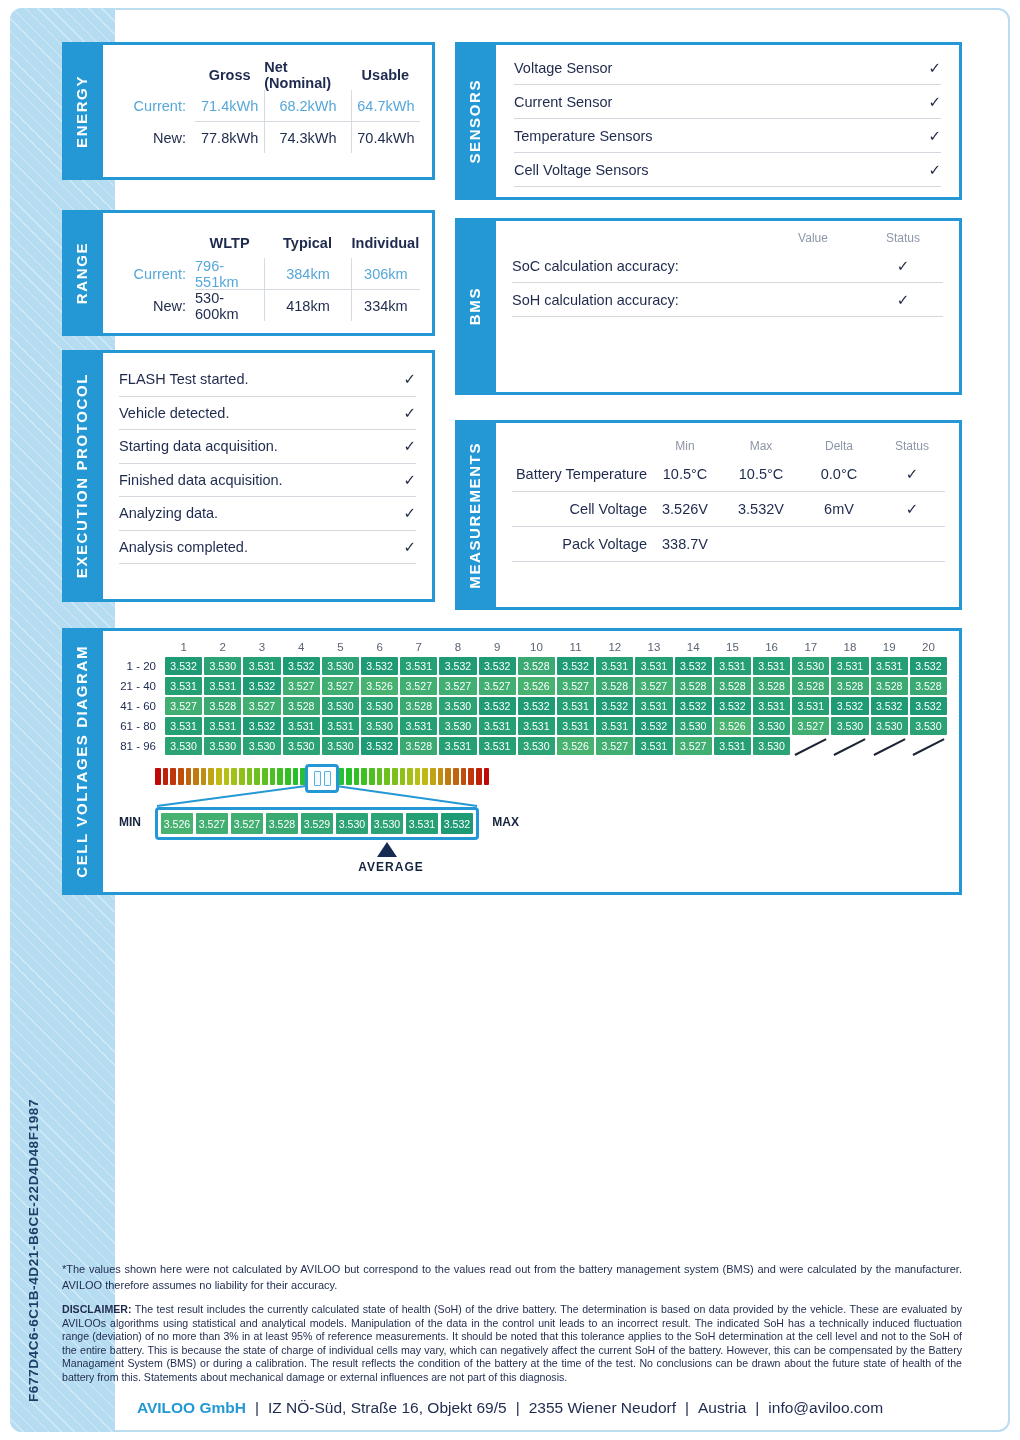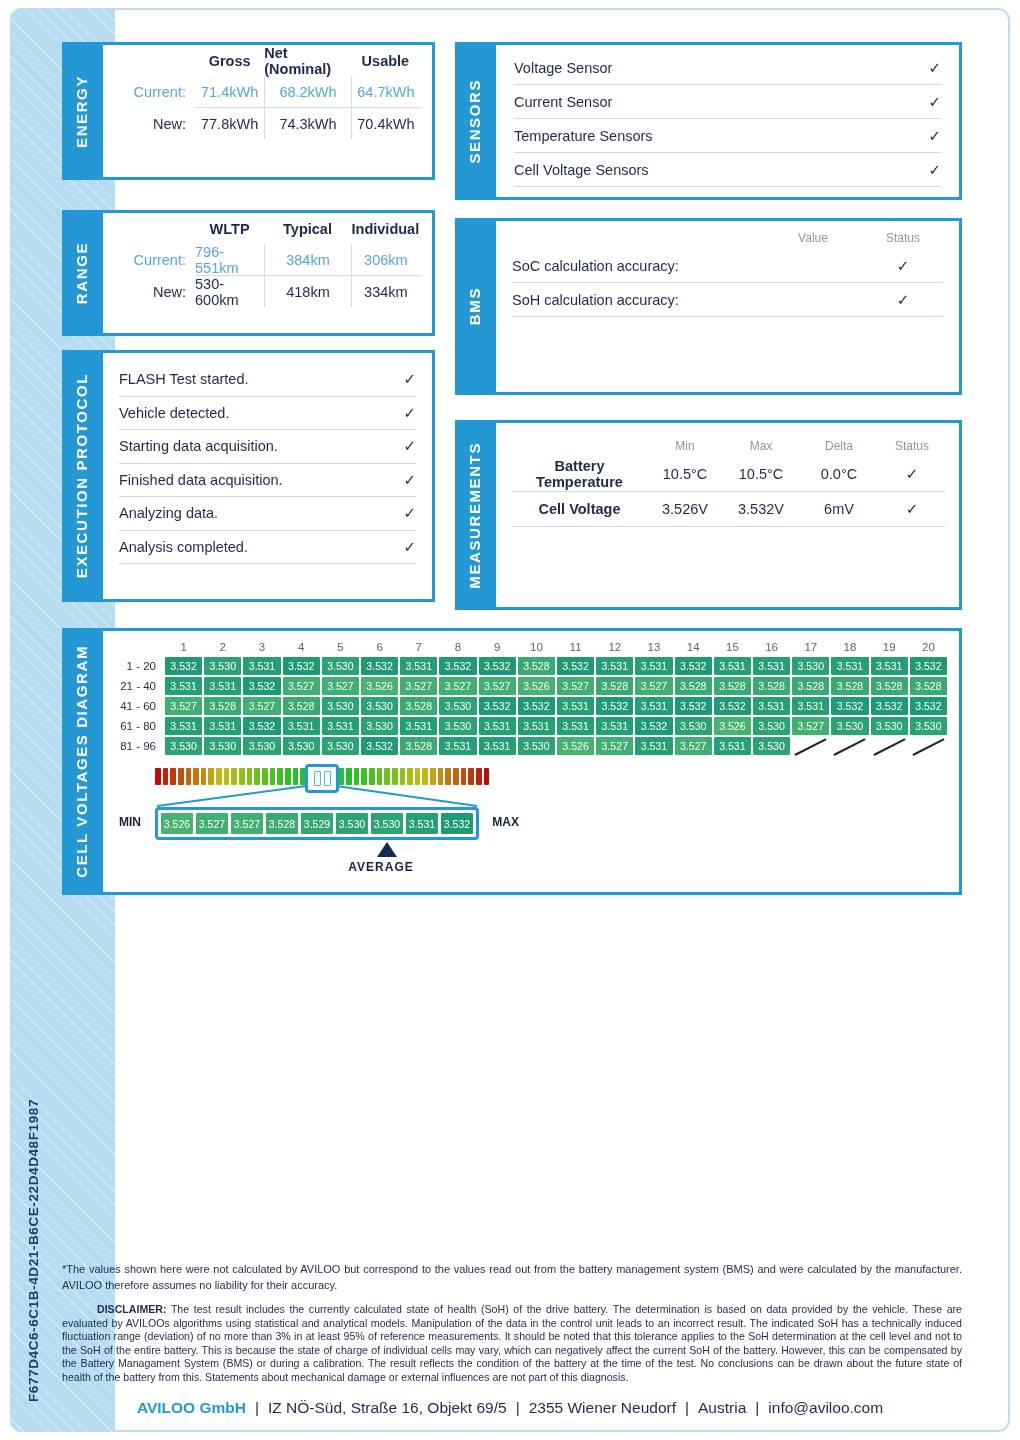--- a/index.html
+++ b/index.html
@@ -24,21 +24,21 @@
     font-size:15px;letter-spacing:1.6px;white-space:nowrap;}
   .content{flex:1;border:3px solid #2498d5;background:#fff;box-sizing:border-box;}
   #energy{left:62px;top:42px;width:373px;height:138px;}
   #range{left:62px;top:210px;width:373px;height:126px;}
   #exec{left:62px;top:350px;width:373px;height:252px;}
   #sensors{left:455px;top:42px;width:507px;height:158px;}
   #bms{left:455px;top:218px;width:507px;height:177px;}
   #meas{left:455px;top:420px;width:507px;height:190px;}
   #cells{left:62px;top:628px;width:900px;height:267px;}
   
-  .stat{display:grid;grid-template-columns:86px 1fr 1.25fr 1fr;padding:0 12px 6px 6px;}
+  .stat{display:grid;grid-template-columns:86px 1fr 1.25fr 1fr;padding:14px 12px 6px 6px;}
   .st-cell{display:flex;align-items:center;justify-content:center;height:31px;font-size:14.5px;}
   .st-h{font-weight:700;}
   .st-lab{justify-content:flex-end;padding-right:9px;}
   .st-val{position:relative;}
   .vl{border-left:1px solid #d6dbe1;}
   .hb{border-bottom:1px solid #d6dbe1;}
   .hl{color:#57a7d8;}
   
   .ck-row{display:flex;align-items:center;justify-content:space-between;
     border-bottom:1px solid #d2d8de;font-size:14.5px;}
@@ -59,21 +59,21 @@
   .bms-lab{font-size:14.5px;}
   .bms-val{text-align:center;font-size:14.5px;}
   .bms-st{text-align:center;}
   
   #meas .content{padding:8px 14px 0 16px;}
   .meas-h{display:grid;grid-template-columns:1fr 76px 76px 80px 66px;height:26px;}
   .meas-h div{font-size:12px;color:#8d96a8;text-align:center;align-self:end;padding-bottom:4px;}
   .meas-row{display:grid;grid-template-columns:1fr 76px 76px 80px 66px;height:34px;
     border-bottom:1px solid #d2d8de;align-items:center;font-size:14.5px;}
   .meas-row div{text-align:center;}
-  .meas-row .meas-lab{text-align:center;font-weight:bold;}
+  .meas-row .meas-lab{text-align:right;}
   
   #cells .content{padding:8px 12px 0 10px;position:relative;}
   .cv-grid{display:grid;grid-template-columns:50px repeat(20,1fr);gap:2px;}
   .cv-num{font-size:11.5px;color:#5a6474;text-align:center;height:16px;line-height:16px;}
   .cv-rowlab{font-size:11.5px;color:#1e2a4e;text-align:right;padding-right:7px;line-height:18px;}
   .cv-cell{height:18px;display:flex;align-items:center;justify-content:center;
     color:#fff;font-size:10.6px;border-radius:1px;}
   .cv-slash{height:18px;position:relative;}
   .cv-slash::after{content:'';position:absolute;left:1px;right:1px;top:50%;height:2px;
     background:#1c2433;transform:rotate(-27deg);}
@@ -96,21 +96,21 @@
   .avgzone{position:relative;height:42px;}
   .avg-tri{position:absolute;width:0;height:0;border-left:10px solid transparent;
     border-right:10px solid transparent;border-bottom:15px solid #162a52;top:5px;}
   .avg-lab{position:absolute;top:23px;width:110px;text-align:center;font-size:12px;
     font-weight:700;letter-spacing:1px;color:#16233f;}
   
   .footnote{position:absolute;left:62px;top:1262px;width:900px;font-size:11px;line-height:1.45;
     text-align:justify;color:#1e2a4e;}
   .disclaimer{position:absolute;left:62px;top:1303px;width:900px;font-size:10.6px;line-height:1.28;
     text-align:justify;color:#1e2a4e;}
-  .disclaimer b{font-weight:700;margin-left:35px;}
+  .disclaimer b{font-weight:700;}
   .footer{position:absolute;left:0;top:1399px;width:1020px;text-align:center;font-size:15.5px;
     color:#1e2a4e;font-weight:500;}
   .footer .co{color:#2498d5;font-weight:700;}
   .footer .sep{margin:0 9px;color:#1e2a4e;}
 </style>
 </head>
 <body>
 
 <div class="frame"></div>
 <div class="band"></div>
@@ -264,20 +264,27 @@
           <div>10.5°C</div>
           <div>0.0°C</div>
           <div class="ck">✓</div>
         </div>
         <div class="meas-row">
           <div class="meas-lab">Cell Voltage</div>
           <div>3.526V</div>
           <div>3.532V</div>
           <div>6mV</div>
           <div class="ck">✓</div>
+        </div>
+        <div class="meas-row">
+          <div class="meas-lab">Pack Voltage</div>
+          <div>338.7V</div>
+          <div></div>
+          <div></div>
+          <div class="ck"></div>
         </div>
       </div>
   </div>
 </div>
 
 <div class="section" id="cells">
   <div class="tab">
       <span>CELL VOLTAGES DIAGRAM</span>
     </div>
   <div class="content">
@@ -474,21 +481,21 @@
             <div class="zc" style="background: rgb(51, 167, 115);">3.529</div>
             <div class="zc" style="background: rgb(44, 163, 116);">3.530</div>
             <div class="zc" style="background: rgb(44, 163, 116);">3.530</div>
             <div class="zc" style="background: rgb(37, 159, 116);">3.531</div>
             <div class="zc" style="background: rgb(30, 155, 117);">3.532</div>
           </div>
         <span class="minmax maxlab">MAX</span>
       </div>
       <div class="avgzone">
         <div class="avg-tri" id="avg-tri" style="left: 222px;"></div>
-        <div class="avg-lab" id="avg-lab" style="left: 171px;">AVERAGE</div>
+        <div class="avg-lab" id="avg-lab" style="left: 181px;">AVERAGE</div>
       </div>
     </div>
   </div>
 </div>
 
 <div class="footnote">*The values shown here were not calculated by AVILOO but correspond to the values read out from the battery management system (BMS) and were calculated by the manufacturer. AVILOO therefore assumes no liability for their accuracy.</div>
 <div class="disclaimer"><b>DISCLAIMER:</b><span> The test result includes the currently calculated state of health (SoH) of the drive battery. The determination is based on data provided by the vehicle. These are evaluated by AVILOOs algorithms using statistical and analytical models. Manipulation of the data in the control unit leads to an incorrect result. The indicated SoH has a technically induced fluctuation range (deviation) of no more than 3% in at least 95% of reference measurements. It should be noted that this tolerance applies to the SoH determination at the cell level and not to the SoH of the entire battery. This is because the state of charge of individual cells may vary, which can negatively affect the current SoH of the battery. However, this can be compensated by the Battery Managament System (BMS) or during a calibration. The result reflects the condition of the battery at the time of the test. No conclusions can be drawn about the future state of health of the battery from this. Statements about mechanical damage or external influences are not part of this diagnosis.</span></div>
 <div class="footer">
   <span class="co">AVILOO GmbH</span><span id="footer-rest"><span class="sep">|</span><span>IZ NÖ-Süd, Straße 16, Objekt 69/5</span><span class="sep">|</span><span>2355 Wiener Neudorf</span><span class="sep">|</span><span>Austria</span><span class="sep">|</span><span>info@aviloo.com</span></span>
 </div>

